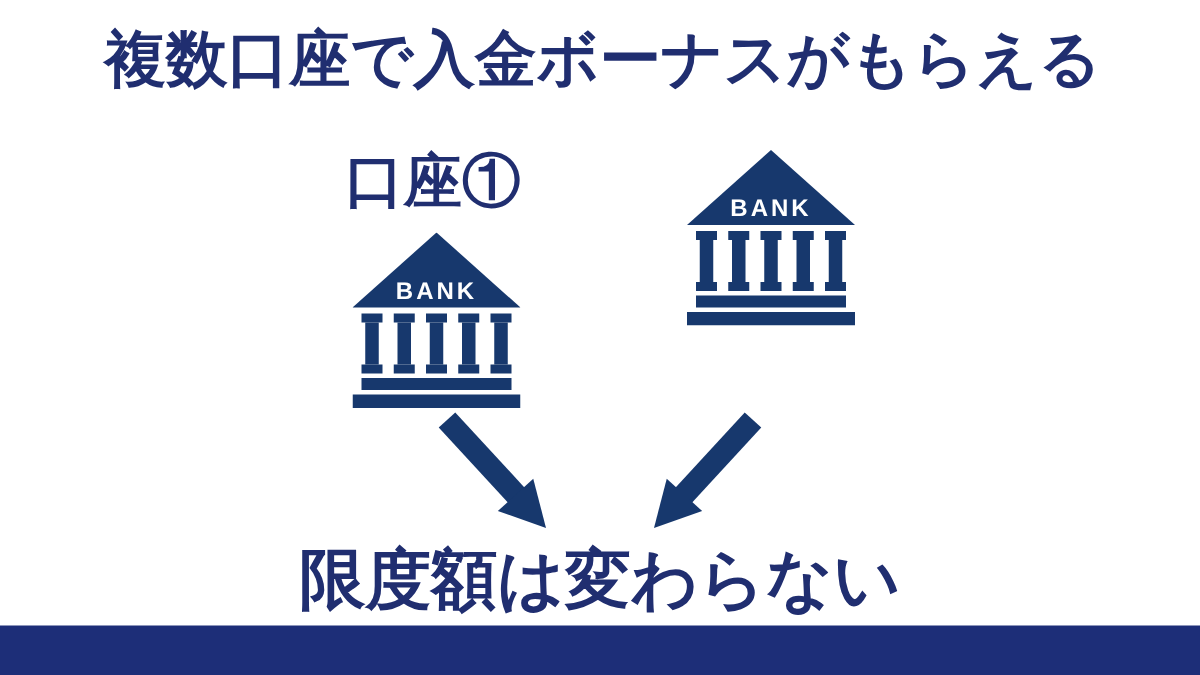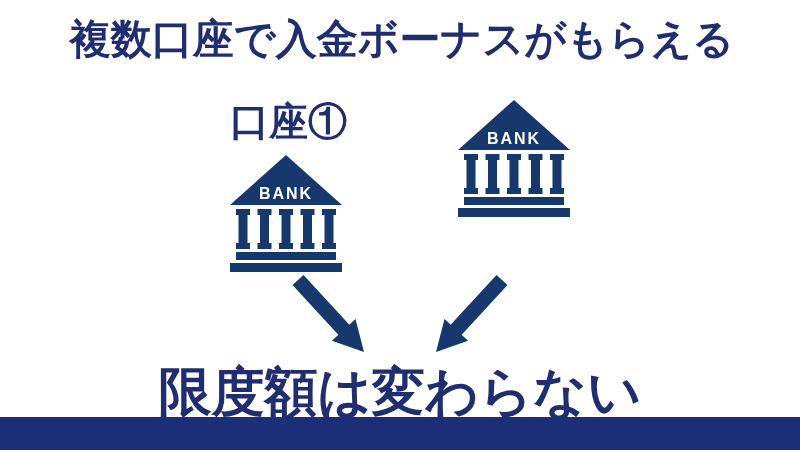--- a/index.html
+++ b/index.html
@@ -27,21 +27,21 @@
     top: 100px;
     left: 0;
     width: 100%;
     display: flex;
     justify-content: center;
     gap: 111px;
   }
   .account {
     display: flex;
     flex-direction: column;
-    align-items: flex-start;
+    align-items: flex-end;
   }
   .account-label {
     font-size: 39px;
     font-weight: bold;
     line-height: 1.15;
     color: var(--text-navy, #1f2f70);
     white-space: nowrap;
     margin-bottom: 10px;
   }
   .bank-svg {
@@ -56,21 +56,21 @@
     color: var(--icon-navy, #17386d);
   }
   .arrow-left  { left: 288px; top: 274px; }
   .arrow-right { left: 424px; top: 274px; transform: scaleX(-1); }
   .conclusion {
     position: absolute;
     top: 357px;
     left: 0;
     width: 100%;
     text-align: center;
-    font-size: 53px;
+    font-size: 44px;
     font-weight: bold;
     color: var(--text-navy, #1f2f70);
     white-space: nowrap;
   }
   .bottom-bar {
     position: absolute;
     left: 0;
     bottom: 0;
     width: 100%;
     height: 33px;

